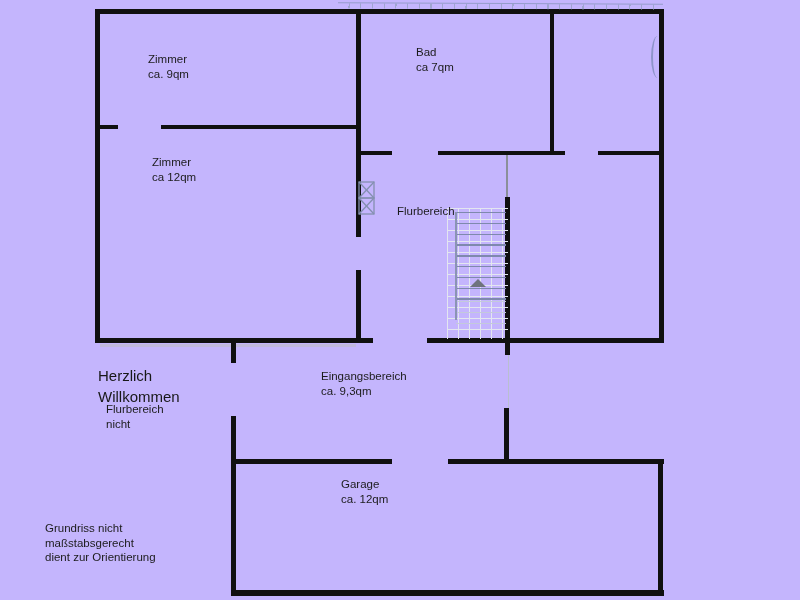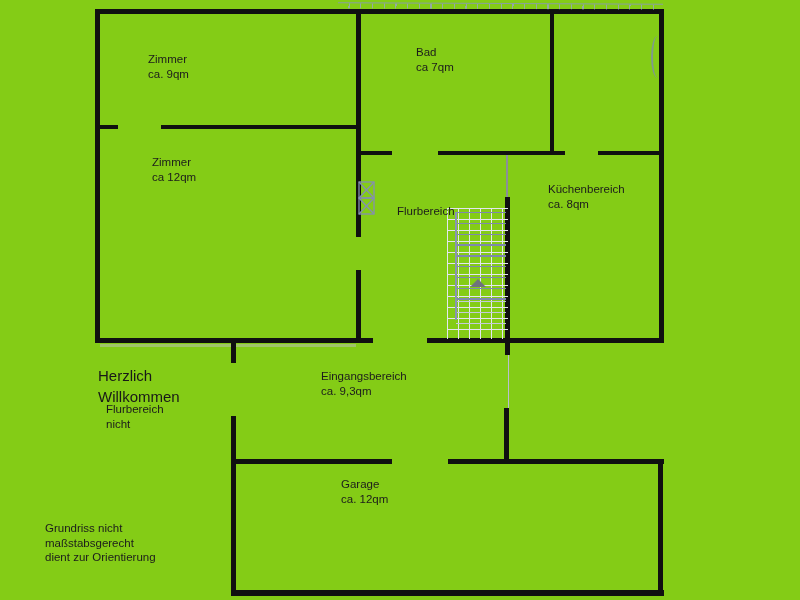--- a/index.html
+++ b/index.html
@@ -1,17 +1,17 @@
 <!DOCTYPE html>
 <html><head>
 <meta charset="utf-8">
 <style>
   html,body{margin:0;padding:0;background:#ffffff;}
   #canvas{
-    position:relative;width:800px;height:600px;background:#84cc16;overflow:hidden;
+    position:relative;width:800px;height:600px;background:#c4b5fd;overflow:hidden;
     font-family:"Liberation Sans","DejaVu Sans",sans-serif;color:#1c1c1c;
   }
   
   .w{position:absolute;background:#101010;}
   .w-light{position:absolute;background:#8b8f99;}
   .w-faint{position:absolute;background:#b9bfd0;}
   .shadow{position:absolute;background:#bdbdbd;opacity:.5;}
   
   .room-label{position:absolute;font-size:11.5px;line-height:15px;white-space:nowrap;}
   .room-label span{display:block;}
@@ -122,24 +122,20 @@
     <span>Zimmer</span>
     <span>ca 12qm</span>
   </div>
   <div class="room-label" style="left:416px;top:45px;">
     <span>Bad</span>
     <span>ca 7qm</span>
   </div>
   <div class="room-label" style="left:397px;top:180px;margin-top:24px;">
     <span>Flurbereich</span>
   </div>
-  <div class="room-label" style="left:548px;top:182px;">
-    <span>Küchenbereich</span>
-    <span>ca. 8qm</span>
-  </div>
   <div class="room-label" style="left:321px;top:369px;">
     <span>Eingangsbereich</span>
     <span>ca. 9,3qm</span>
   </div>
   <div class="room-label" style="left:341px;top:477px;">
     <span>Garage</span>
     <span>ca. 12qm</span>
   </div>
 
   <div class="welcome" style="left:98px;top:365px;">

